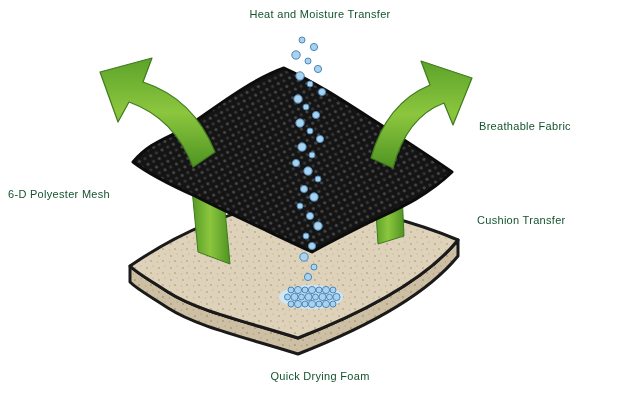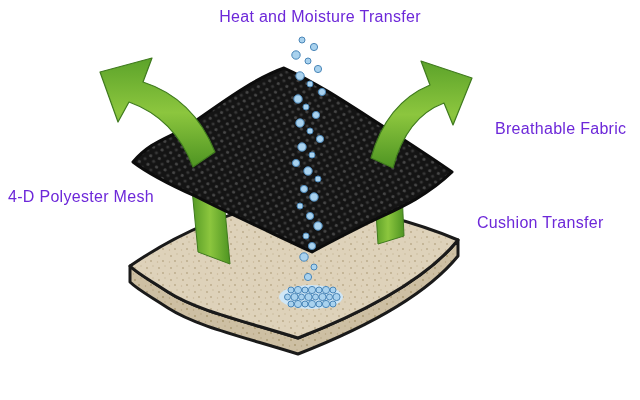--- a/index.html
+++ b/index.html
@@ -6,22 +6,22 @@
   .stage{
     position:relative;
     width:640px;height:400px;
     background:#ffffff;
     overflow:hidden;
     font-family:"Liberation Sans", sans-serif;
   }
   .stage svg{position:absolute;left:0;top:0;}
   .label{
     position:absolute;
-    color:#6d28d9;
-    font-size:16px;
+    color:#14532d;
+    font-size:11px;
     letter-spacing:0.3px;
     white-space:nowrap;
   }
   .label.center{text-align:center;}
 </style>
 </head>
 <body>
 
 <div class="stage">
 
@@ -172,19 +172,20 @@
         <circle cx="305" cy="304" r="3.0" fill="#a9d2ee" stroke="#4a86b8" stroke-width="1"></circle>
         <circle cx="312" cy="304" r="3.6" fill="#a9d2ee" stroke="#4a86b8" stroke-width="1"></circle>
         <circle cx="319" cy="304" r="3.0" fill="#a9d2ee" stroke="#4a86b8" stroke-width="1"></circle>
         <circle cx="326" cy="304" r="3.6" fill="#a9d2ee" stroke="#4a86b8" stroke-width="1"></circle>
         <circle cx="333" cy="304" r="3.0" fill="#a9d2ee" stroke="#4a86b8" stroke-width="1"></circle>
       </g>
   </svg>
 
   <div class="label center" style="left:160px;top:8px;width:320px;">Heat and Moisture Transfer</div>
 
-  <div class="label" style="left:479px;top:120px;margin-left:16px;">Breathable Fabric</div>
+  <div class="label" style="left:479px;top:120px;">Breathable Fabric</div>
 
-  <div class="label" style="left:8px;top:188px;">4-D Polyester Mesh</div>
+  <div class="label" style="left:8px;top:188px;">6-D Polyester Mesh</div>
 
   <div class="label" style="left:477px;top:214px;">Cushion Transfer</div>
 
+  <div class="label center" style="left:200px;top:370px;width:240px;">Quick Drying Foam</div>
 </div>
 
 </body></html>

